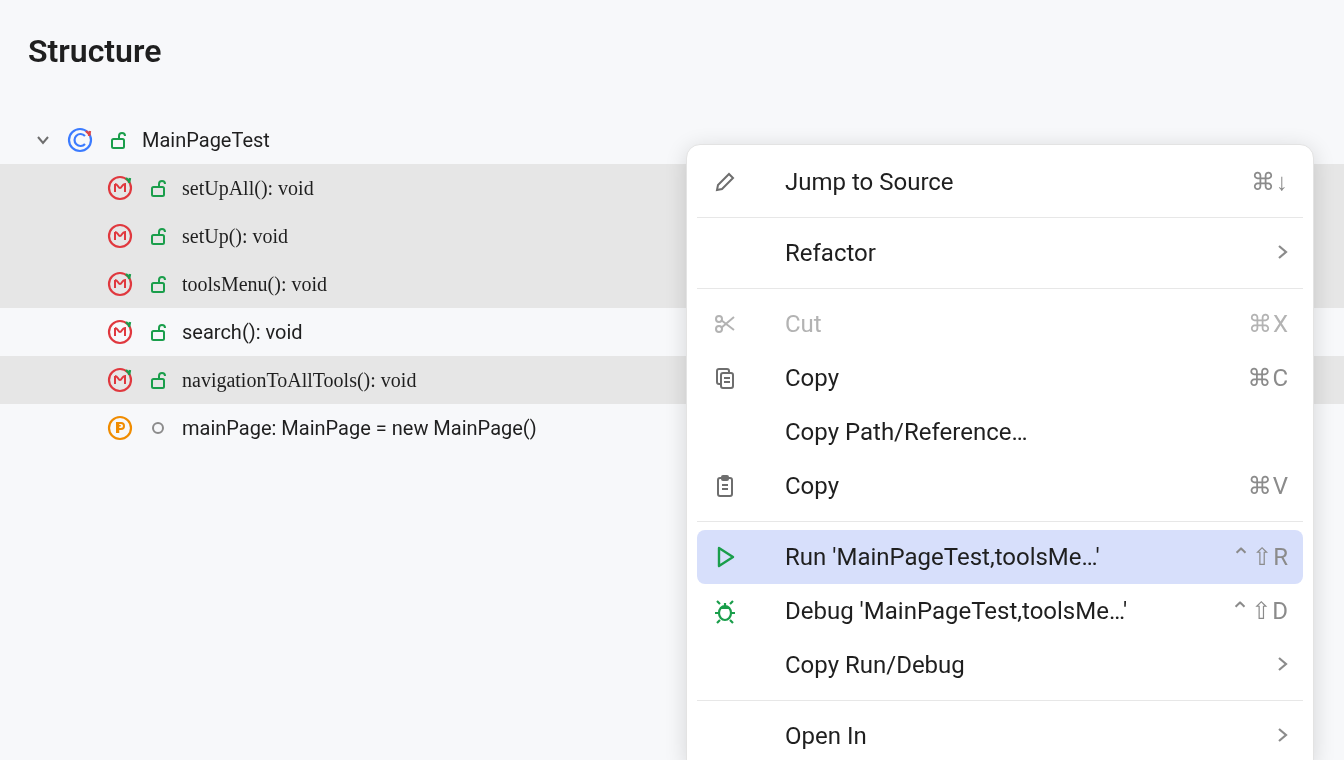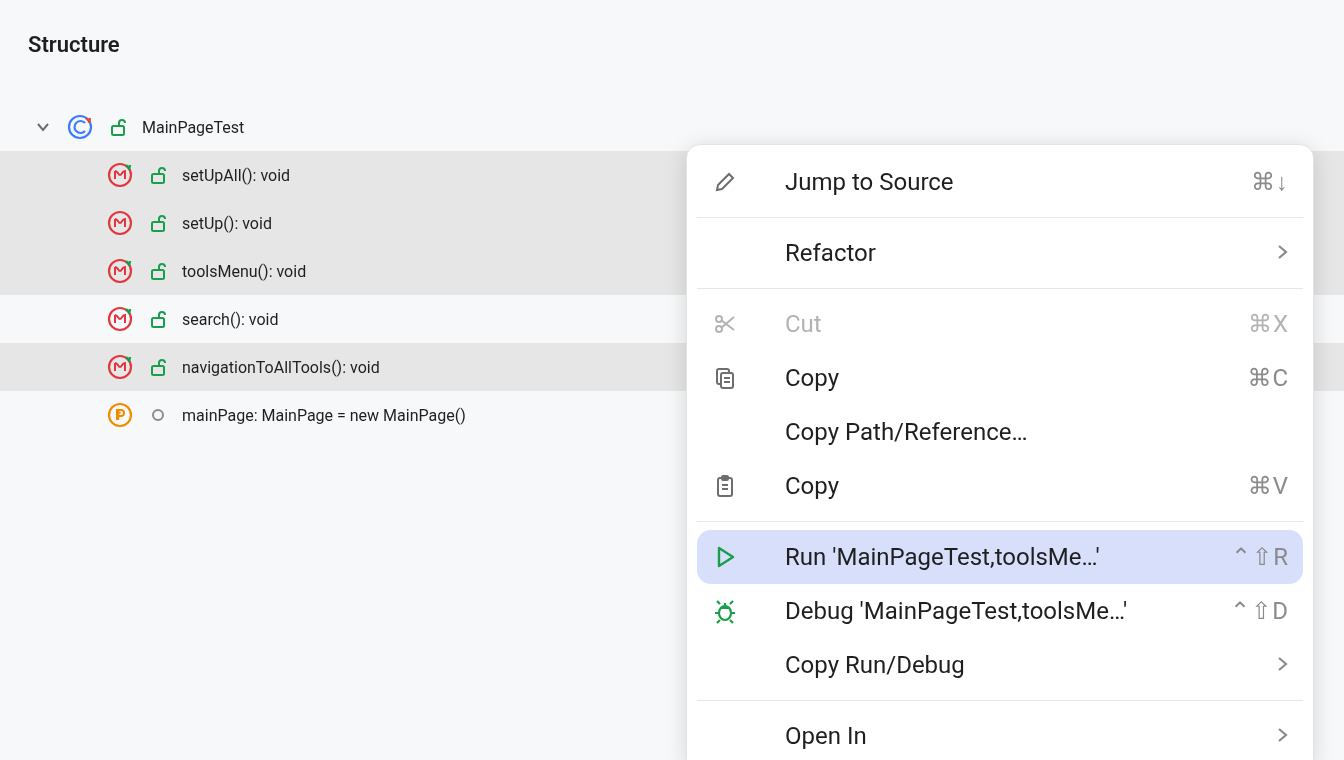--- a/index.html
+++ b/index.html
@@ -9,47 +9,47 @@
     height: 760px;
     background: #f7f8fa;
     font-family: -apple-system, BlinkMacSystemFont, "Segoe UI", Roboto, sans-serif;
     font-size: 24px;
     color: #1f1f1f;
     overflow: hidden;
     position: relative;
   }
   .panel-title {
     font-weight: 600;
-    font-size: 22px;
+    font-size: 32px;
     padding: 32px 0 0 28px;
   }
   .tree {
     margin-top: 46px;
   }
   .tree-row {
     display: flex;
     align-items: center;
     height: 48px;
     white-space: nowrap;
   }
-  .tree-row.sel { background: #e6e6e6; }
+  .tree-row.sel { background: #e6e6e6; font-family: Liberation Serif, serif; }
   .indent-root { width: 34px; }
   .indent-child { width: 106px; }
   .chev {
     width: 18px; height: 18px;
     margin-right: 14px;
     display: inline-flex; align-items: center; justify-content: center;
   }
   .icon-slot {
     width: 28px; height: 28px;
     display: inline-flex; align-items: center; justify-content: center;
     margin-right: 10px;
     flex-shrink: 0;
   }
-  .label { font-size: 16px; }
+  .label { font-size: 20px; }
   
   .menu {
     position: absolute;
     left: 686px;
     top: 144px;
     width: 628px;
     background: #fff;
     border: 1px solid #e3e3e3;
     border-top-left-radius: 14px;
     border-top-right-radius: 14px;
@@ -58,21 +58,21 @@
   }
   .menu-item {
     display: flex;
     align-items: center;
     height: 54px;
     padding: 0 14px;
     border-radius: 8px;
     margin: 0 10px;
     gap: 32px;
   }
-  .menu-item.highlight { background: #d7dffb; border-radius: 14px; }
+  .menu-item.highlight { background: #d7dffb; }
   .menu-icon {
     width: 28px; height: 28px;
     display: inline-flex; align-items: center; justify-content: center;
     margin-right: 14px;
     flex-shrink: 0;
   }
   .menu-gap { width: 28px; margin-right: 14px; flex-shrink:0; }
   .menu-label { flex: 1; font-size: 24px; }
   .menu-shortcut {
     font-size: 24px;

